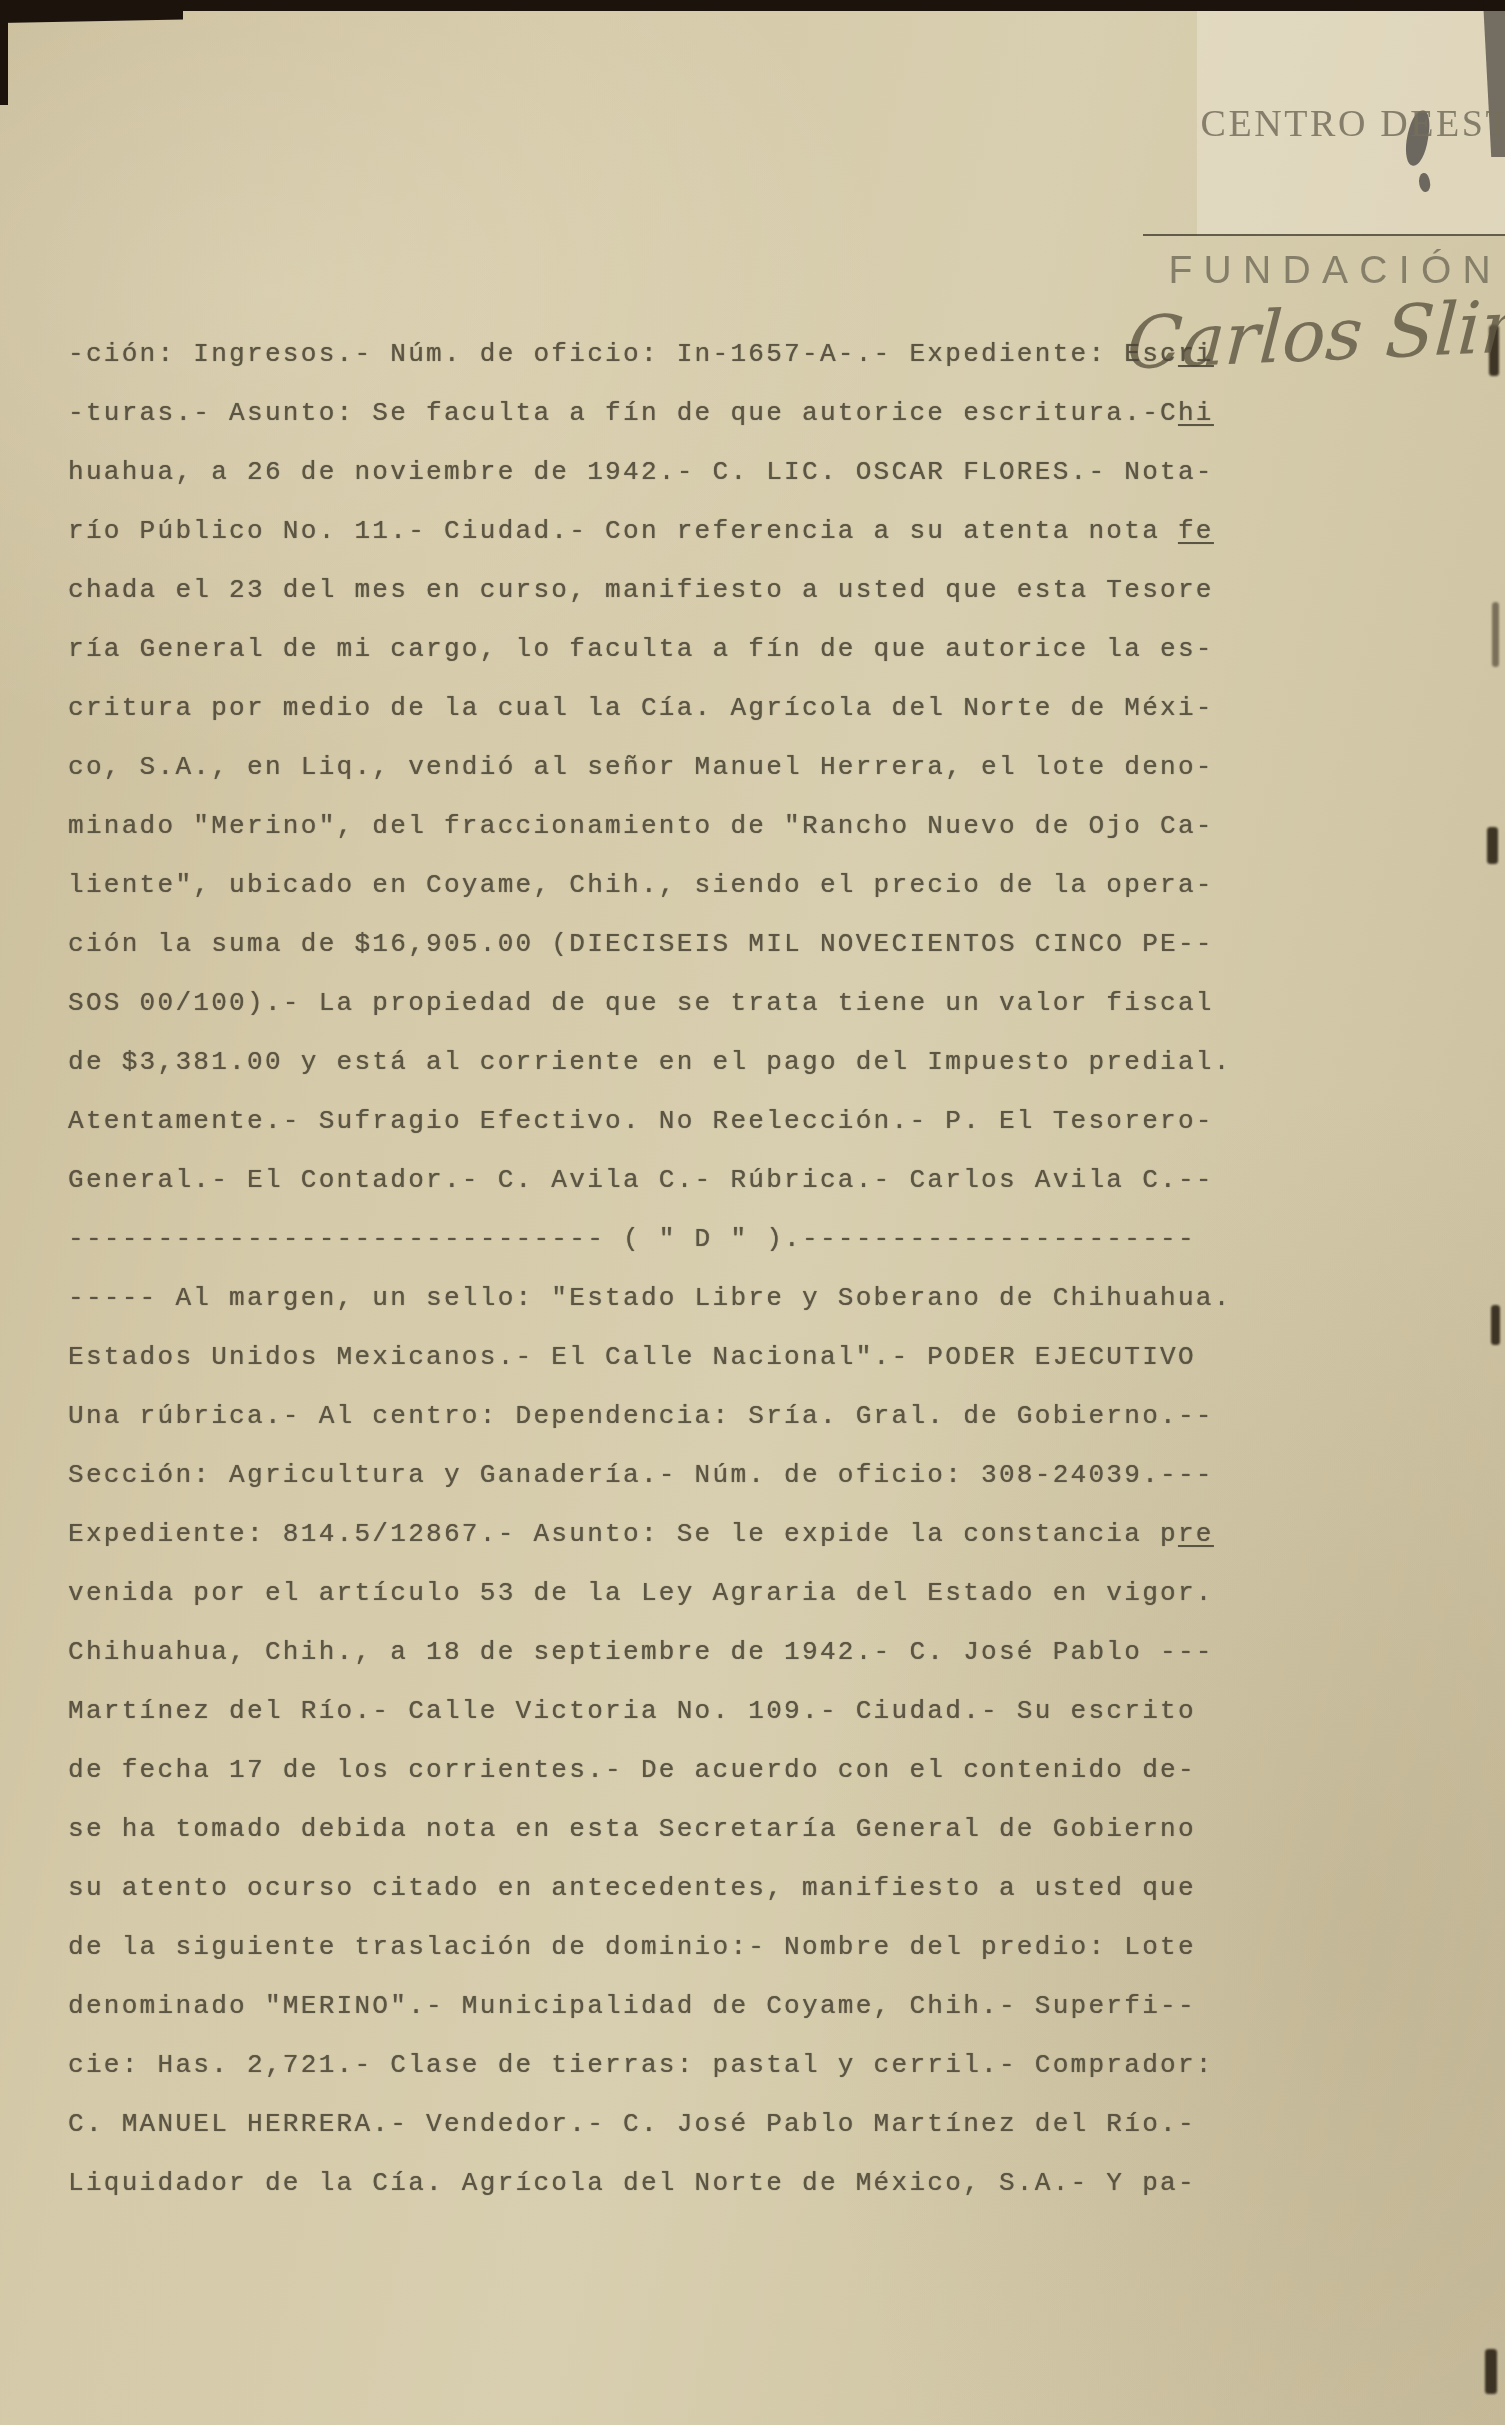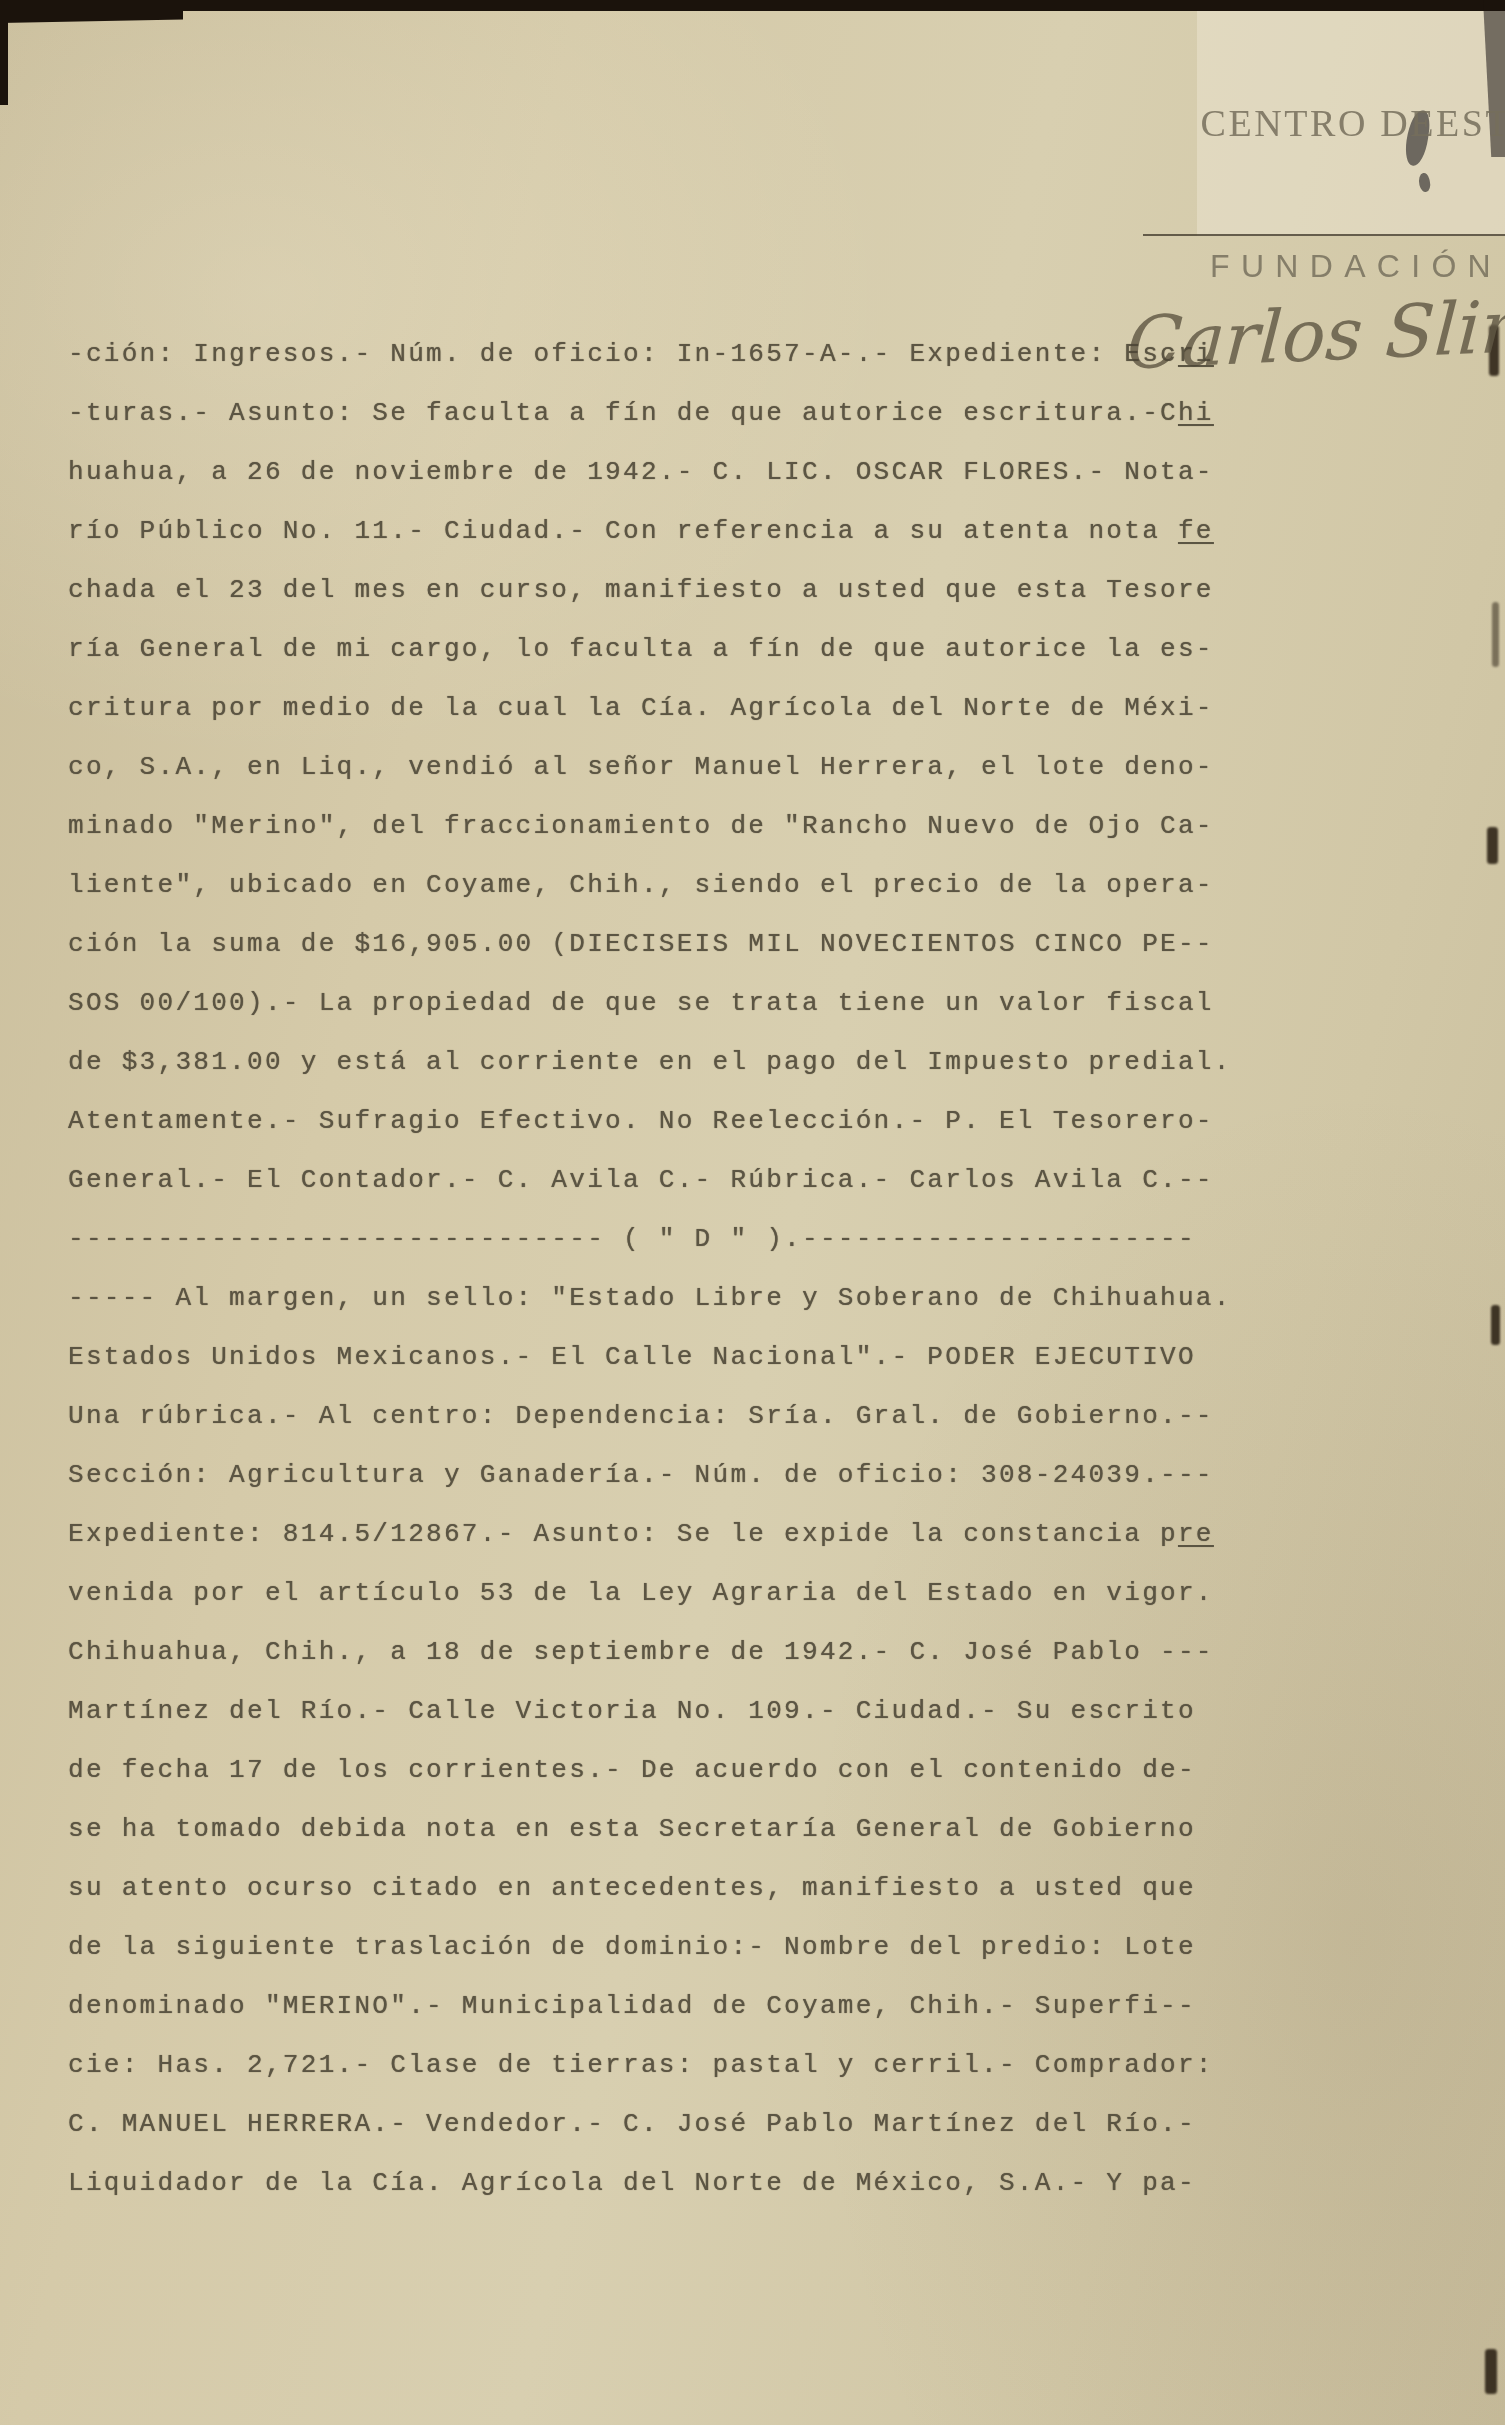--- a/index.html
+++ b/index.html
@@ -29,21 +29,21 @@
   
   .stamp-box{position:absolute;left:1197px;top:10.5px;width:309px;height:225px;
     background:rgba(240,234,216,.42);
     display:flex;flex-direction:row;justify-content:space-around;align-items:center;
     padding:5.2px 3.5px;box-sizing:border-box;}
   .stamp-line{font-family:"Liberation Serif","DejaVu Serif",serif;
     font-size:38px;letter-spacing:2.6px;color:rgba(118,111,92,.85);white-space:nowrap;}
   .stamp-rule{position:absolute;left:1143px;top:234px;width:363px;height:1.7px;
     background:rgba(70,62,48,.8);}
   .foundation{position:absolute;left:1160px;top:248px;width:342px;text-align:right;
-    font-family:"Liberation Sans",sans-serif;font-size:32px;font-weight:500;
+    font-family:"Liberation Sans",sans-serif;font-size:39px;font-weight:500;
     letter-spacing:11.3px;color:rgba(122,115,96,.88);white-space:nowrap;}
   .signature{position:absolute;left:1127px;top:293px;width:384px;
     font-family:"DejaVu Serif",serif;font-style:italic;font-size:72px;
     color:rgba(96,88,68,.82);transform:rotate(-2.5deg) skewX(-6deg);
     white-space:nowrap;}
 
   
   .doc-text{position:absolute;left:68px;top:339px;width:1222px;}
   .doc-line{height:59px;white-space:pre;
     font-family:"Liberation Mono","DejaVu Sans Mono",monospace;

